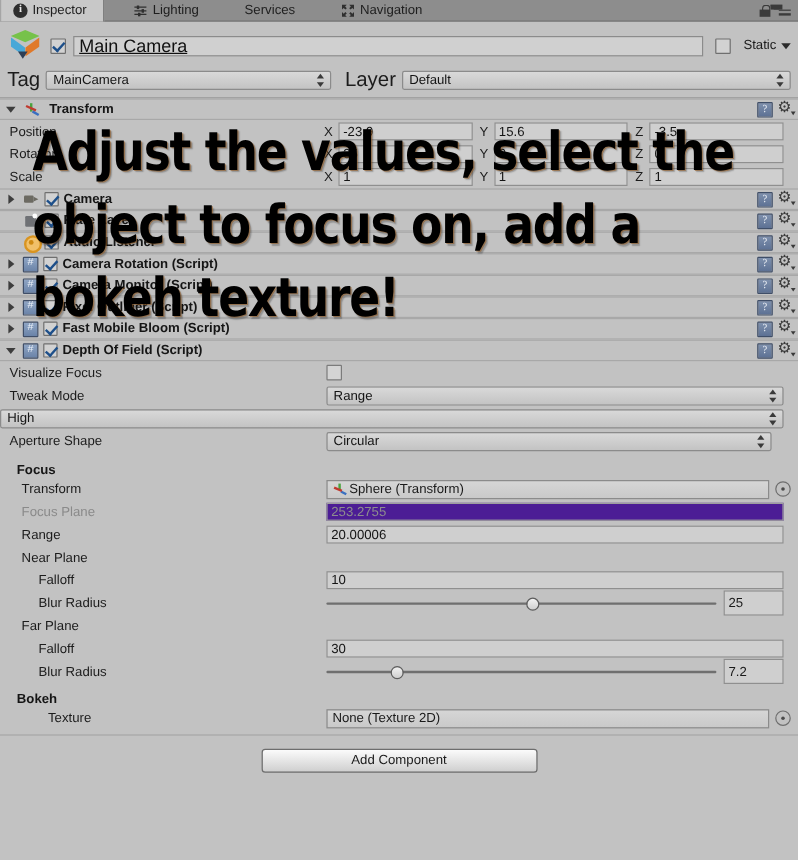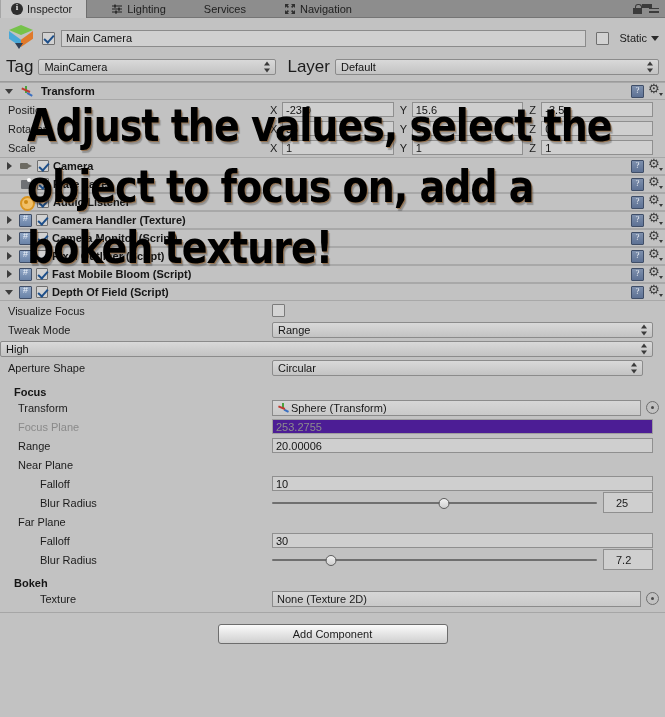--- a/index.html
+++ b/index.html
@@ -62,21 +62,21 @@
                      clip-path: polygon(0 0,100% 55%,100% 100%,0 48%); }
   .go-cube .right  { position:absolute; left:15px; top:8px; width:12px; height:16px; background:#e0792a;
                      clip-path: polygon(0 55%,100% 0,100% 48%,0 100%); }
   .go-cube .arrow  { position:absolute; left:9px; top:20px; width:0;height:0;
                      border-left:4px solid transparent;border-right:4px solid transparent;border-top:6px solid #2f3f55;}
   .chk { width:13px; height:13px; background:#d2d2d2; border:1px solid #6f6f6f; border-radius:1px;
          position:relative; flex:0 0 auto; }
   .chk.on::after { content:""; position:absolute; left:3px; top:0px; width:4px; height:8px;
                    border:solid #1d4f8a; border-width:0 2px 2px 0; transform:rotate(42deg); }
   .namefield { flex:1; height:17px; background:#d0d0d0; border:1px solid #8b8b8b;
-               display:flex; align-items:center; padding:0 4px; font-size:11px; color:#111; }
+               display:flex; align-items:center; padding:0 4px; font-size:15px; color:#111;text-decoration:underline; }
   .static-wrap { display:flex; align-items:center; gap:4px; padding-left:4px; }
   .static-lbl { font-size:11px;padding-left:6px; }
   .caret-dn { width:0;height:0;border-left:4px solid transparent;border-right:4px solid transparent;
               border-top:5px solid #2b2b2b; }
   .go-row2 { display:flex; align-items:center; gap:5px; margin-top:4px; }
   .lbl-sm { font-size:17px; color:#1c1c1c; }
   .popup { height:16px; background:linear-gradient(#d9d9d9,#c3c3c3); border:1px solid #8b8b8b;
            border-radius:2px; display:flex; align-items:center; padding:0 14px 0 5px;
            font-size:11px; position:relative; color:#141414; }
   .popup .updn { position:absolute; right:4px; top:50%; transform:translateY(-50%);
@@ -122,21 +122,21 @@
         background:#cf8a13; border-radius:50%; }
   .ci-script { background:linear-gradient(#8fa5c4,#6a83a8); border:1px solid #3f4e68; border-radius:1px; width:13px; height:13px;}
   .ci-script::after { content:"#"; position:absolute; left:0;right:0;top:-1px; text-align:center;
         font-size:9px; color:#eaf0f8; font-family:"Liberation Mono",monospace; }
 
   
   .prow { display:flex; align-items:center; height:19px; padding:0 6px 0 0; }
   .plabel { font-size:11px; color:#1c1c1c; white-space:nowrap; }
   .plabel.dim { color:#8a8a8a; }
   .plabel.ind1 { padding-left:18px; }
-  .plabel.ind2 { padding-left:40px; }
+  .plabel.ind2 { padding-left:32px; }
   .plabel.ind0 { padding-left:8px; }
   .axisgrp { display:flex; align-items:center; flex:1; gap:0; }
   .axis-unit { display:flex; align-items:center; flex:1; gap:3px; padding-right:6px; }
   .axis-lbl { font-size:11px; width:9px; color:#1c1c1c; }
   .numfield { flex:1; height:15px; background:#cfcfcf; border:1px solid #8f8f8f;
               display:flex; align-items:center; padding:0 3px; font-size:11px; color:#141414; }
   .numfield.dim { color:#8d8d8d; background:#4c1d95; border-color:#9e9e9e; }
   .objfield { height:16px; background:linear-gradient(#d6d6d6,#c9c9c9); border:1px solid #8b8b8b;
               display:flex; align-items:center; gap:3px; padding:0 4px; font-size:11px; flex:1; }
   .objfield .mini-tr { width:11px; height:11px; position:relative; flex:0 0 auto; }
@@ -150,21 +150,21 @@
   .chk-sm { width:13px; height:13px; background:#d4d4d4; border:1px solid #7b7b7b; border-radius:1px; }
 
   .slider-wrap { flex:1; display:flex; align-items:center; gap:0; }
   .slider { flex:1; position:relative; height:14px; margin-right:6px; }
   .slider .track { position:absolute; left:0; right:0; top:6px; height:2px;
                    background:#6f6f6f; border-radius:1px; }
   .slider .knob { position:absolute; top:2px; width:11px; height:11px; border-radius:50%;
                   background:linear-gradient(#f2f2f2,#cfcfcf); border:1px solid #5d5d5d;
                   transform:translateX(-50%); }
   .slider-num { width:50px; height:21px; background:#cfcfcf; border:1px solid #8f8f8f;
-                display:flex; align-items:center; padding:0 12px; font-size:11px; }
+                display:flex; align-items:center; padding:0 3px; font-size:11px; }
 
   .sec-hdr { font-size:11px; font-weight:bold; padding-left:14px; color:#151515; }
 
   .divider { height:1px; background:#a6a6a6; }
   .addcomp-zone { padding:11px 0 0 0; display:flex; justify-content:center; }
   .addcomp {
     width:230px; height:20px; border:1px solid #6d6d6d; border-radius:3px;
     background:linear-gradient(#fbfbfb,#cfcfcf);
     display:flex; align-items:center; justify-content:center;
     font-size:11px; color:#1b1b1b;
@@ -365,21 +365,21 @@
     <span class="comp-icons">
       <span class="ic-book"></span>
       <span class="ic-gear"></span>
     </span>
   </div>
 
   <div class="comp-hdr">
     <span class="foldout closed"></span>
     <span class="cicon ci-script"></span>
     <span class="chk on" style="width:12px;height:12px;"></span>
-    <span class="comp-title">Camera Handler (Texture)</span>
+    <span class="comp-title">Camera Rotation (Script)</span>
     <span class="comp-icons">
       <span class="ic-book"></span>
       <span class="ic-gear"></span>
     </span>
   </div>
 
   <div class="comp-hdr">
     <span class="foldout closed"></span>
     <span class="cicon ci-script"></span>
     <span class="chk on" style="width:12px;height:12px;"></span>

